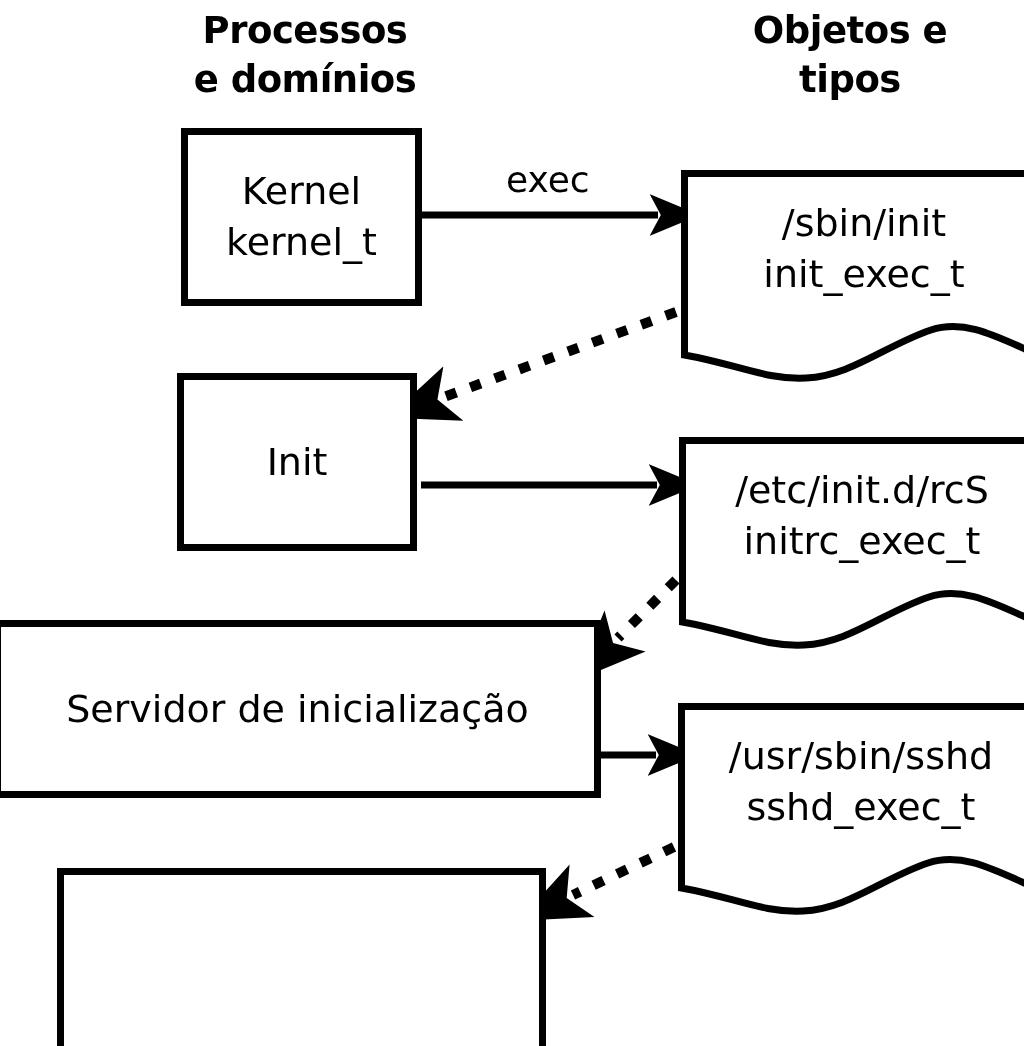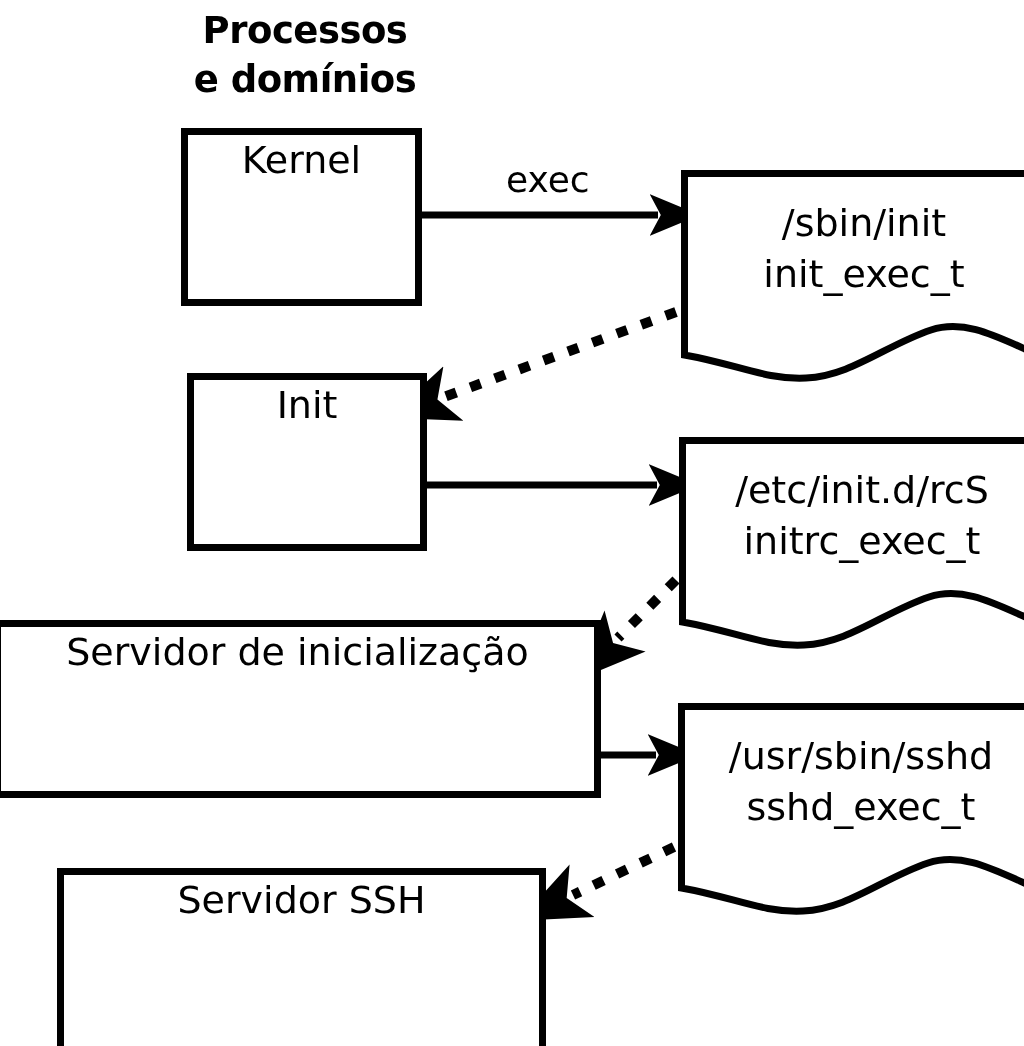--- a/index.html
+++ b/index.html
@@ -30,21 +30,21 @@
   #header-right { left: 690px; top: 6px;  width: 320px; }
 
   .proc-box {
     position: absolute;
     box-sizing: border-box;
     border: 7px solid #000000;
     background: #ffffff;
     display: flex;
     flex-direction: column;
     align-items: center;
-    justify-content: flex-start;
+    justify-content: center;
     color: #000000;
     font-size: 38px;
     line-height: 51px;
     z-index: 3;
   }
   .proc-box .l1, .proc-box .l2 { display: block; text-align: center; white-space: nowrap; }
 
   .doc {
     position: absolute;
     z-index: 3;
@@ -77,20 +77,22 @@
   }
 </style>
 </head>
 <body>
 
 <div id="stage">
 
   <div class="col-header" id="header-left">Processos
 e domínios</div>
 
+  <div class="col-header" id="header-right">Objetos e
+tipos</div>
 
   <svg class="edge-layer" viewBox="0 0 1024 1046" width="1024" height="1046">
     <defs>
       <marker id="solidHead" markerWidth="10" markerHeight="10" refX="1.2" refY="3.2" orient="auto" markerUnits="strokeWidth">
         <path d="M0,0.2 L7.2,3.2 L0,6.2 L1.6,3.2 Z" fill="#000000"></path>
       </marker>
       <marker id="dottedHead" markerWidth="9" markerHeight="9" refX="1.0" refY="3.0" orient="auto" markerUnits="strokeWidth">
         <path d="M0,0.1 L7.0,3.0 L0,5.9 L1.7,3.0 Z" fill="#000000"></path>
       </marker>
     </defs>
@@ -117,32 +119,32 @@
 
     <g>
       <line x1="674" y1="847" x2="573" y2="895" stroke="#000000" stroke-width="10" stroke-linecap="butt" stroke-dasharray="11 15" marker-end="url(#dottedHead)"></line>
     </g>
   </svg>
 
   <div class="edge-label" style="left:506px; top:160px;text-align:center;">exec</div>
 
   <div class="proc-box" style="left:181px; top:128px; width:241px; height:178px;">
     <span class="l1">Kernel</span>
+    <span class="l2">kernel_t</span>
   </div>
 
-  <div class="proc-box" style="left:187px; top:373px; width:240px; height:178px;">
+  <div class="proc-box" style="left:177px; top:373px; width:240px; height:178px;">
     <span class="l1">Init</span>
   </div>
 
   <div class="proc-box" style="left:-6px; top:620px; width:607px; height:178px;">
     <span class="l1">Servidor de inicialização</span>
   </div>
 
   <div class="proc-box" style="left:57px; top:868px; width:489px; height:186px;">
-    <span class="l1">Servidor SSH</span>
   </div>
 
   <div class="doc" style="left:681px; top:170px; width:366px; height:215px;">
     <svg width="366" height="215" viewBox="0 0 366 215">
       <path d="M3.5,3.5 L362,3.5 L362,187 C320,169 286,148 250,160 C205,175 170,206 125,208 C85,210 55,194 3.5,185 Z" fill="#ffffff" stroke="#000000" stroke-width="7" stroke-linejoin="miter"></path>
     </svg>
     <div class="doc-text" style="top:28px;">/sbin/init</div>
     <div class="doc-text" style="top:79px;">init_exec_t</div>
   </div>
 

